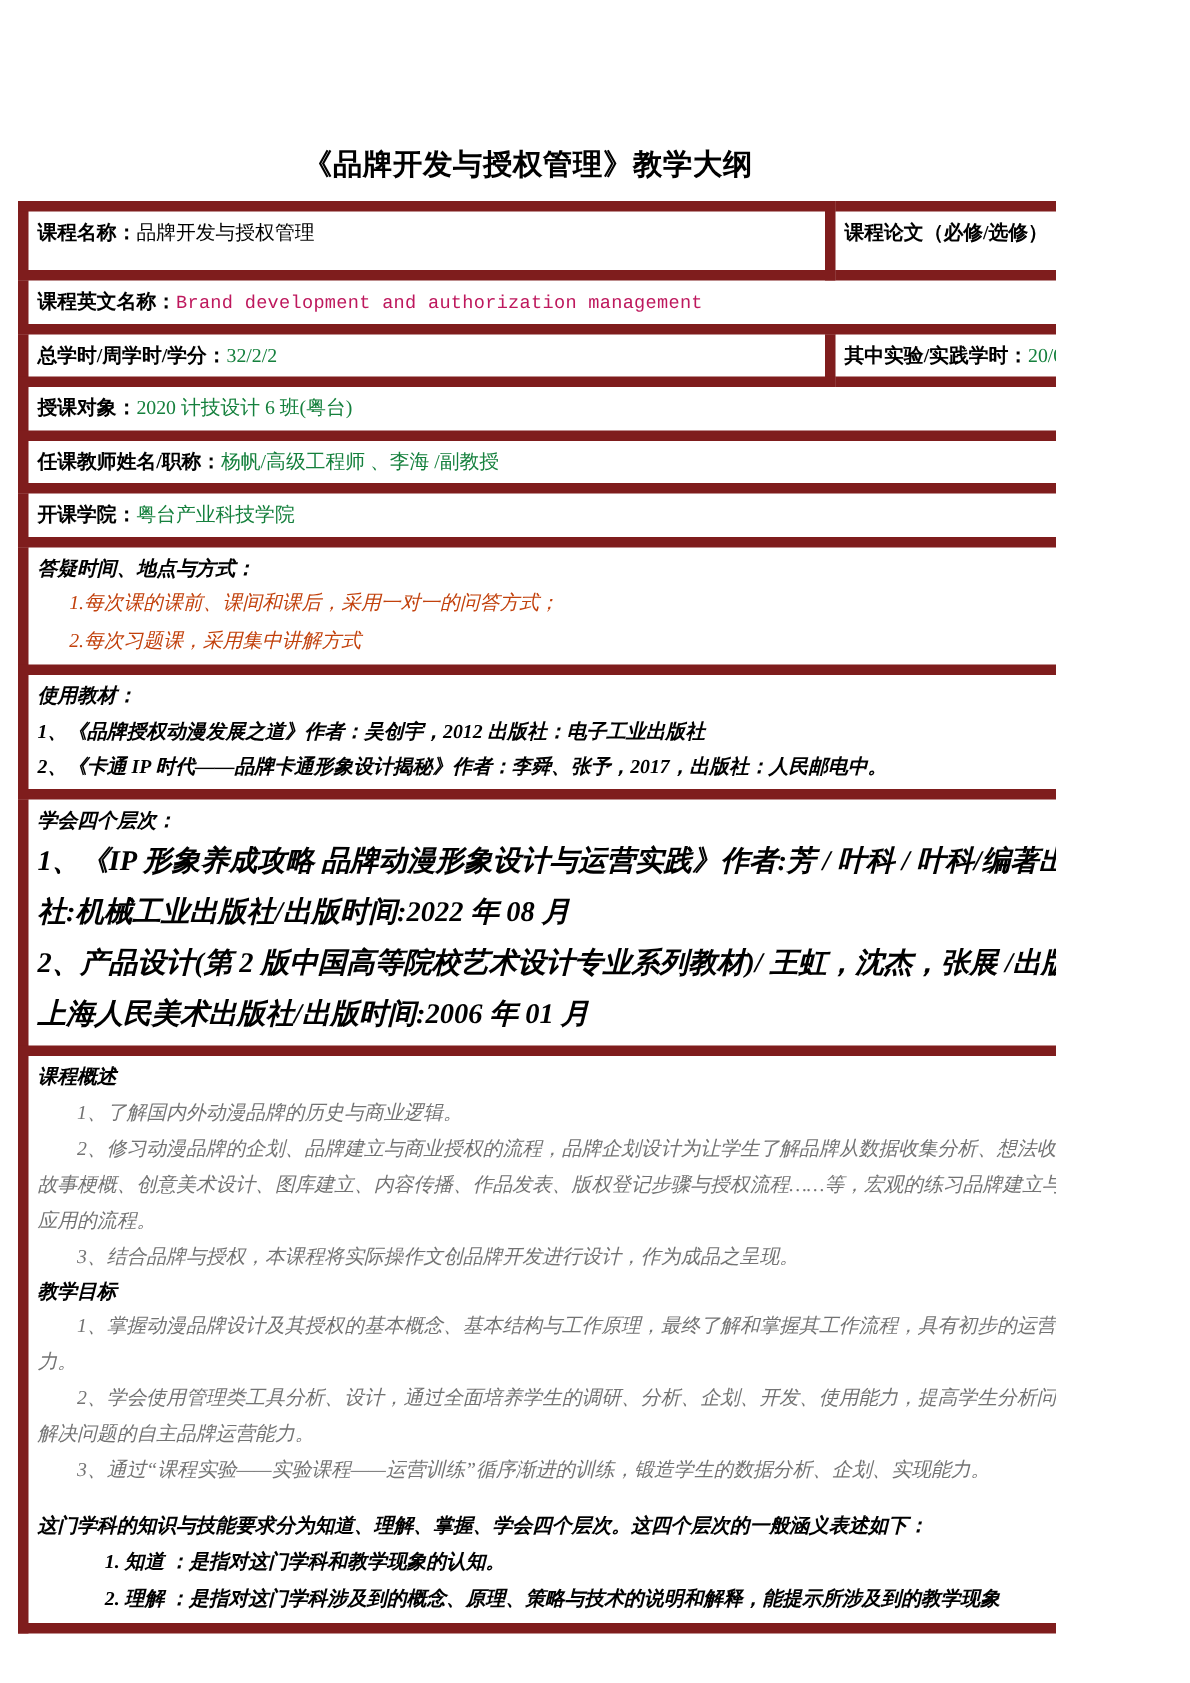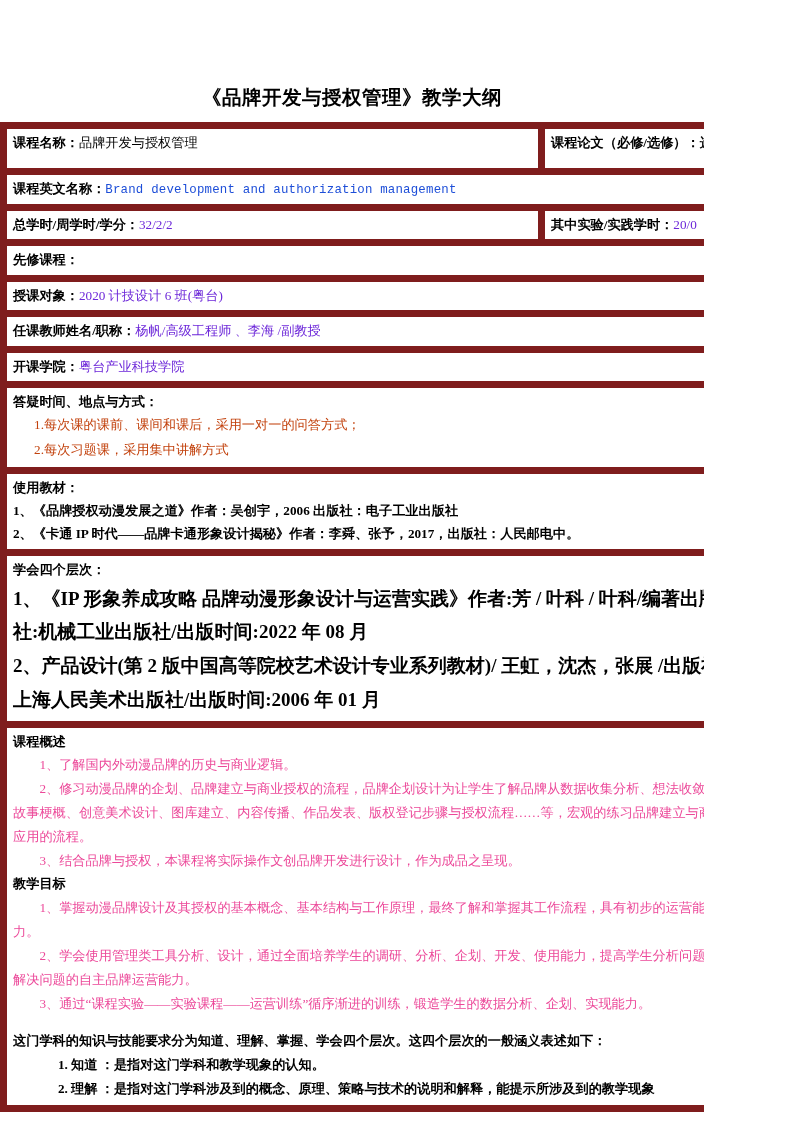--- a/index.html
+++ b/index.html
@@ -12,21 +12,21 @@
     height: 1122px;
     font-family: "Liberation Serif", "DejaVu Serif", serif;
     color: #000000;
     -webkit-font-smoothing: none;
   }
   .page {
     position: relative;
     width: 704px;
     height: 1122px;
     box-sizing: border-box;
-    padding: 0;
+    padding: 12px;
     overflow: hidden;
   }
   .doc-title {
     text-align: center;
     font-size: 19.5px;
     font-weight: bold;
     letter-spacing: 0.5px;
     margin: 0;
     padding-top: 84px;
     padding-bottom: 11px;
@@ -44,31 +44,31 @@
     vertical-align: top;
     font-size: 13.2px;
     line-height: 1.62;
     margin-left: 44px;
   }
   .lbl {
     font-weight: bold;
   }
   .val {
     font-weight: normal;
-    color: #6d28d9;
+    color: #15803d;
   }
   .val-dark {
     font-weight: normal;
     color: #000;
   }
   .mono-en {
     font-family: "Liberation Mono", "DejaVu Sans Mono", monospace;
     font-size: 12.4px;
     font-weight: normal;
-    color: #1d4ed8;
+    color: #be185d;
     letter-spacing: 0.2px;
   }
   .cell-tall {
     height: 32px;
   }
   .hang {
     margin: 0;
     line-height: 1.72;
   }
   .sect-head {
@@ -92,33 +92,33 @@
     text-indent: 1.6em;
     line-height: 1.86;
     font-weight: normal;
     color: #c2410c;
   }
   .body-item {
     margin: 0;
     text-indent: 2em;
     line-height: 1.82;
     font-weight: normal;
-    color: #ec4899;
+    color: #737373;
   }
   .lvl-item {
     margin: 0;
     text-indent: 3.4em;
     line-height: 1.85;
     font-weight: bold;
   }
   .blank-line {
     height: 14px;
   }
   .chk { font-weight: normal; }
-  td.big { padding-top: 4px; padding-bottom: 5px; }
+  td.big { padding-top: 4px; padding-bottom: 5px; font-style: italic; }
 </style>
 </head>
 <body>
 
 <div class="page">
 
   <div class="doc-title">《品牌开发与授权管理》教学大纲</div>
 
   <table class="syllabus">
     <colgroup>
@@ -144,25 +144,20 @@
 
       <tr>
         <td>
           <span class="lbl">总学时/周学时/学分：</span><span class="val">32/2/2</span>
         </td>
         <td>
           <span class="lbl">其中实验/实践学时：</span><span class="val">20/0</span>
         </td>
       </tr>
 
-      <tr>
-        <td colspan="2">
-          <span class="lbl">先修课程：</span><span class="val"></span>
-        </td>
-      </tr>
 
 
       <tr>
         <td colspan="2">
           <span class="lbl">授课对象：</span><span class="val">2020 计技设计 6 班(粤台)</span>
         </td>
       </tr>
 
       <tr>
         <td colspan="2">
@@ -181,21 +176,21 @@
           <p class="sect-head">答疑时间、地点与方式：</p>
           <p class="qa-item">1.每次课的课前、课间和课后，采用一对一的问答方式；</p>
           <p class="qa-item">2.每次习题课，采用集中讲解方式</p>
         </td>
       </tr>
 
 
       <tr>
         <td colspan="2" class="big">
           <p class="sect-head">使用教材：</p>
-          <p class="bookline">1、《品牌授权动漫发展之道》作者：吴创宇，2006 出版社：电子工业出版社</p>
+          <p class="bookline">1、《品牌授权动漫发展之道》作者：吴创宇，2012 出版社：电子工业出版社</p>
           <p class="bookline">2、《卡通 IP 时代——品牌卡通形象设计揭秘》作者：李舜、张予，2017，出版社：人民邮电中。</p>
         </td>
       </tr>
 
       <tr>
         <td colspan="2" class="big">
           <p class="sect-head">学会四个层次：</p>
           <p class="bookline2">1、《IP 形象养成攻略 品牌动漫形象设计与运营实践》作者:芳 / 叶科 / 叶科/编著出版社:机械工业出版社/出版时间:2022 年 08 月</p>
           <p class="bookline2">2、产品设计(第 2 版中国高等院校艺术设计专业系列教材)/ 王虹，沈杰，张展 /出版社:上海人民美术出版社/出版时间:2006 年 01 月</p>
         </td>

